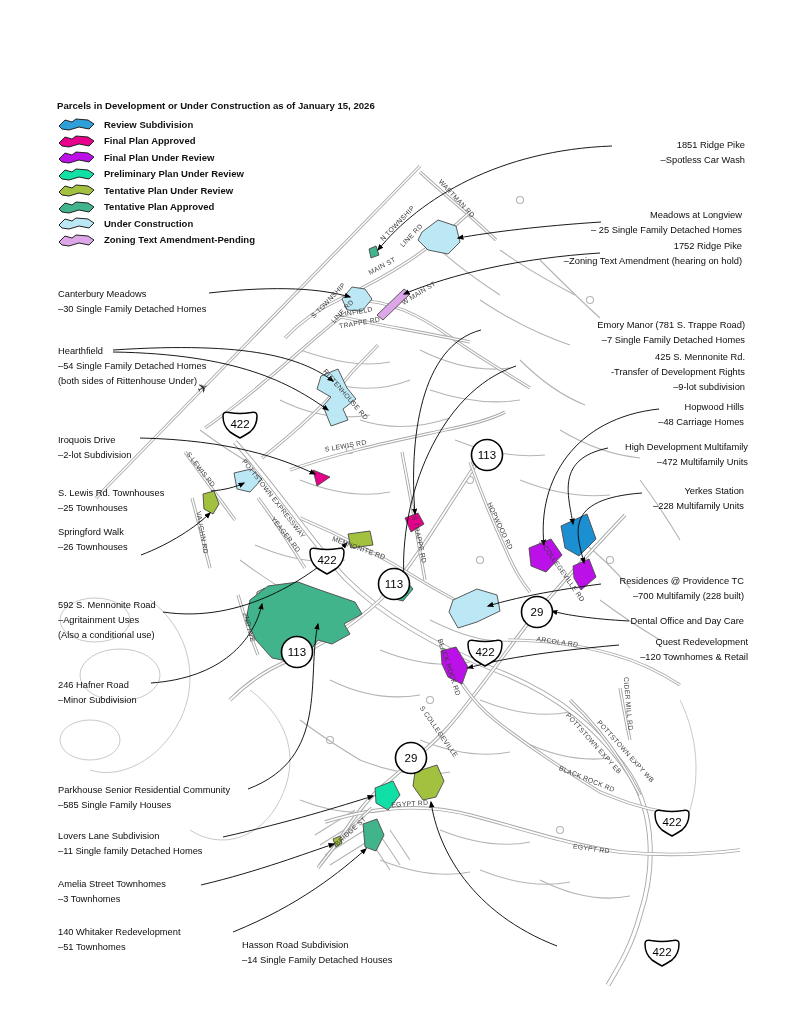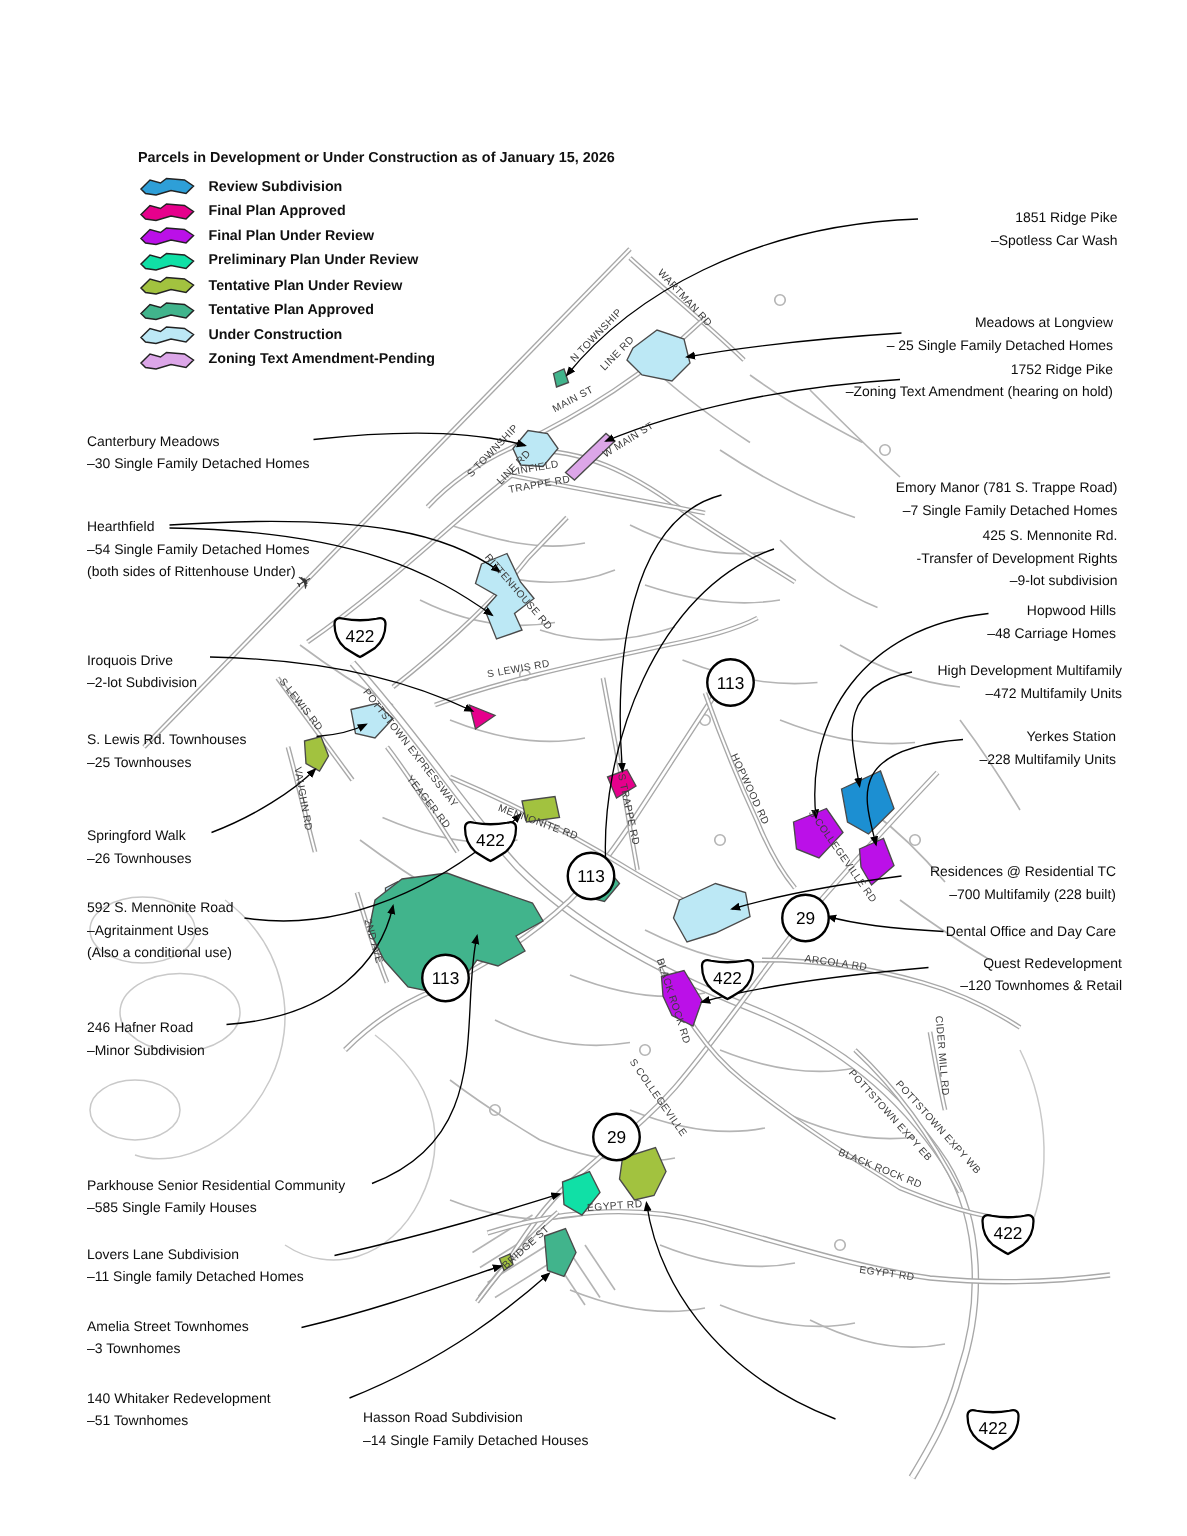--- a/index.html
+++ b/index.html
@@ -1,19 +1,19 @@
 <!DOCTYPE html>
 <html><head>
 <meta charset="utf-8">
 <style>
   html,body{margin:0;padding:0;background:#ffffff;}
   .page{position:relative;width:791px;height:1024px;background:#fff;overflow:hidden;
         font-family:"Liberation Sans",sans-serif;}
   #map-svg{position:absolute;left:0;top:0;z-index:1;}
-  .legend{position:absolute;left:57px;top:100px;z-index:3;margin-left:35px;}
+  .legend{position:absolute;left:57px;top:100px;z-index:3;}
   .legend-title{font-size:9.6px;font-weight:bold;color:#111;margin-bottom:5px;white-space:nowrap;}
   .legend-row{display:flex;align-items:center;height:16.5px;}
   .legend-row svg{flex:0 0 auto;margin-right:7px;}
   .legend-label{font-size:9.5px;font-weight:bold;color:#111;white-space:nowrap;}
   .callout{position:absolute;z-index:2;font-size:9.3px;line-height:15px;color:#0c0c0c;white-space:nowrap;}
   .callout.right{text-align:right;}
 </style>
 </head>
 <body>
 
@@ -362,35 +362,35 @@
         <div>–228 Multifamily Units</div>
       </div>
       <div class="callout left" style="left: 58px; top: 433px;">
         <div>Iroquois Drive</div>
         <div>–2-lot Subdivision</div>
       </div>
       <div class="callout left" style="left: 58px; top: 486px;">
         <div>S. Lewis Rd. Townhouses</div>
         <div>–25 Townhouses</div>
       </div>
-      <div class="callout left" style="left: 58px; top: 550px;">
+      <div class="callout left" style="left: 58px; top: 525px;">
         <div>Springford Walk</div>
         <div>–26 Townhouses</div>
       </div>
       <div class="callout left" style="left: 58px; top: 598px;">
         <div>592 S. Mennonite Road</div>
         <div>–Agritainment Uses</div>
         <div>(Also a conditional use)</div>
       </div>
       <div class="callout left" style="left: 58px; top: 678px;">
         <div>246 Hafner Road</div>
         <div>–Minor Subdivision</div>
       </div>
       <div class="callout right" style="right: 47px; top: 574px;">
-        <div>Residences @ Residential TC</div>
+        <div>Residences @ Providence TC</div>
         <div>–700 Multifamily (228 built)</div>
       </div>
       <div class="callout right" style="right: 47px; top: 614px;">
         <div>Dental Office and Day Care</div>
       </div>
       <div class="callout right" style="right: 43px; top: 635px;">
         <div>Quest Redevelopment</div>
         <div>–120 Townhomes &amp; Retail</div>
       </div>
       <div class="callout left" style="left: 58px; top: 783px;">

